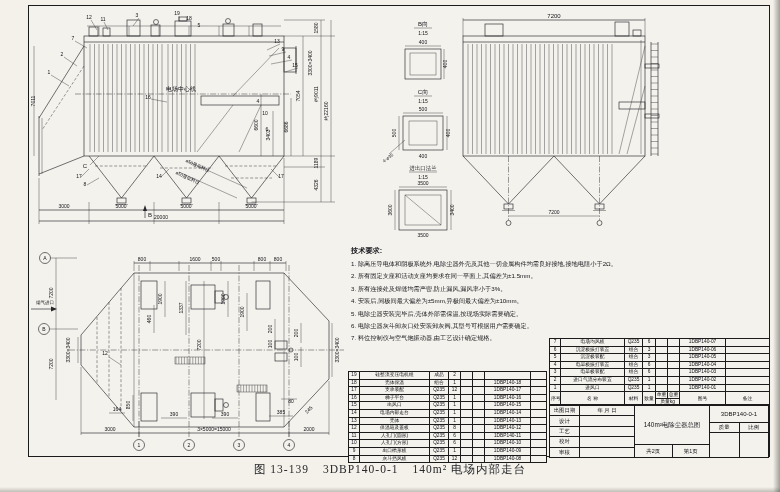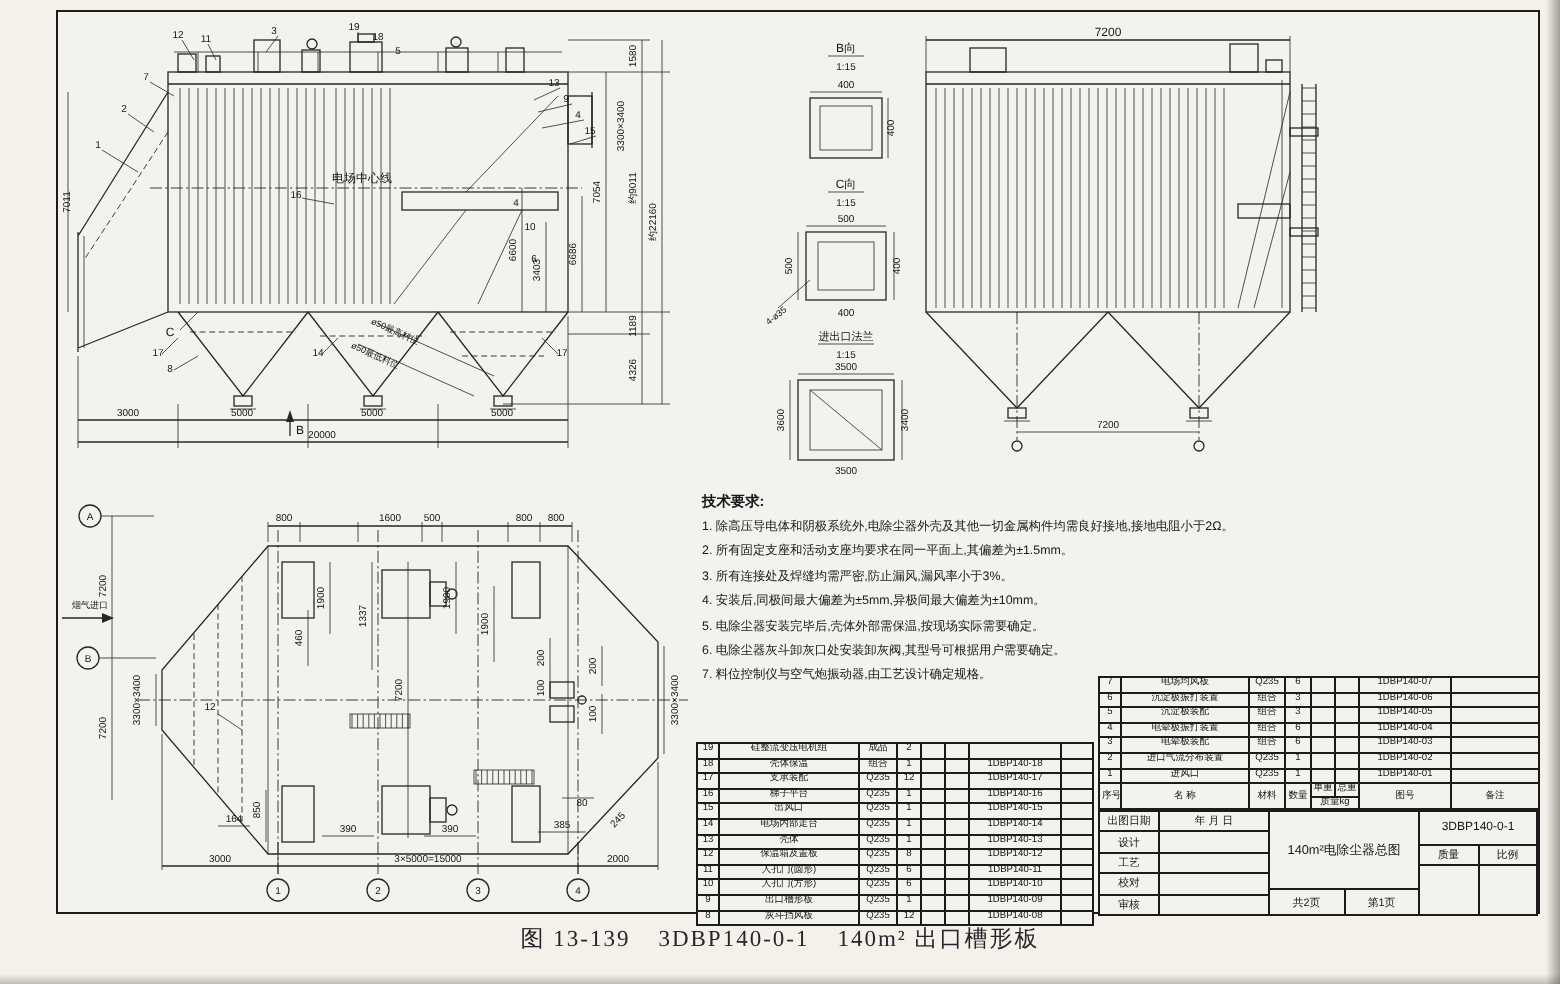--- a/index.html
+++ b/index.html
@@ -592,16 +592,16 @@
     <div class="tb-ms tb-emp">
       <div></div>
       <div></div>
     </div>
   </div>
 </div>
 
 </div>
 
 <div class="caption">
-  <span>图 13-139</span><span>3DBP140-0-1</span><span>140m² 出口槽形板</span>
+  <span>图 13-139</span><span>3DBP140-0-1</span><span>140m² 电场内部走台</span>
 </div>
 
 </div>
 
 </body></html>

